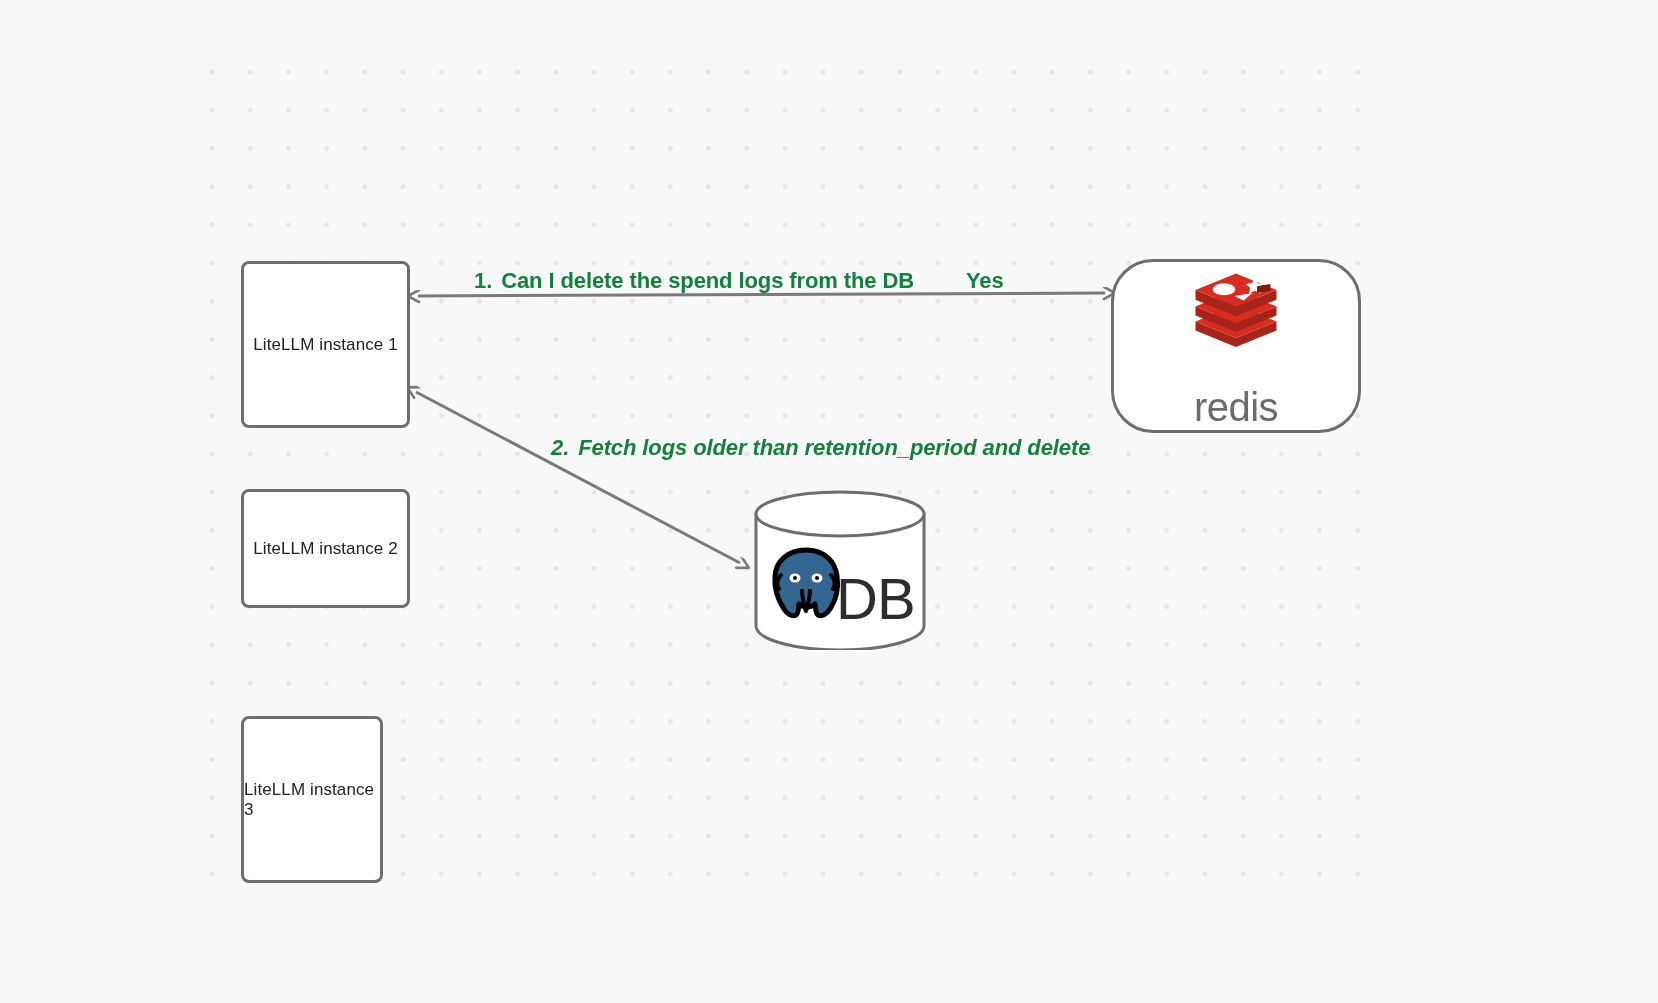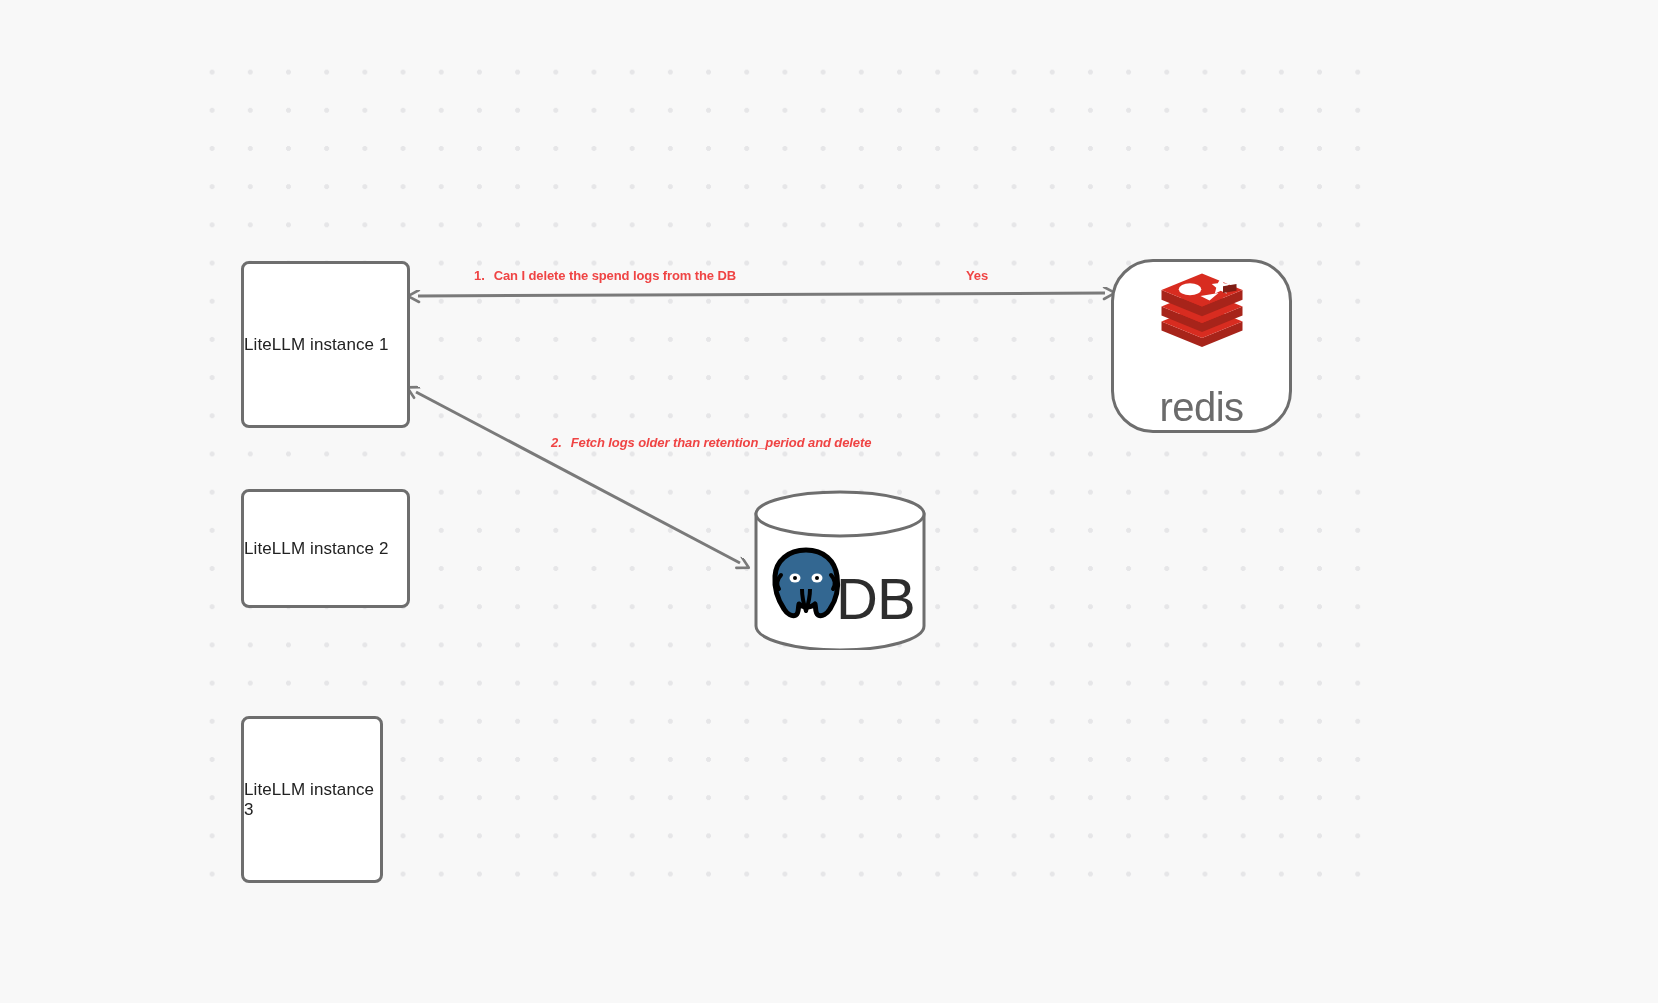--- a/index.html
+++ b/index.html
@@ -29,41 +29,41 @@
     pointer-events: none;
   }
   .node-box {
     position: absolute;
     background: #ffffff;
     border: 3px solid #6e6e6e;
     border-radius: 8px;
     box-sizing: border-box;
     display: flex;
     align-items: center;
-    justify-content: flex-start;
+    justify-content: center;
   }
   .node-box .node-label {
     font-size: 17px;
     color: #222222;
     letter-spacing: 0.1px;
   }
   .edge-label {
     position: absolute;
-    font-size: 13px;
+    font-size: 22px;
     font-weight: bold;
-    color: #ef4444;
+    color: #15803d;
     white-space: nowrap;
     letter-spacing: -0.1px;
   }
   .edge-num { margin-right: 9px; }
   #redis-card {
     position: absolute;
     left: 1111px;
     top: 259px;
-    width: 181px;
+    width: 250px;
     height: 174px;
     background: #ffffff;
     border: 3px solid #6e6e6e;
     border-radius: 42px;
     box-sizing: border-box;
     display: flex;
     flex-direction: column;
     align-items: center;
     justify-content: center;
     gap: 37px;

